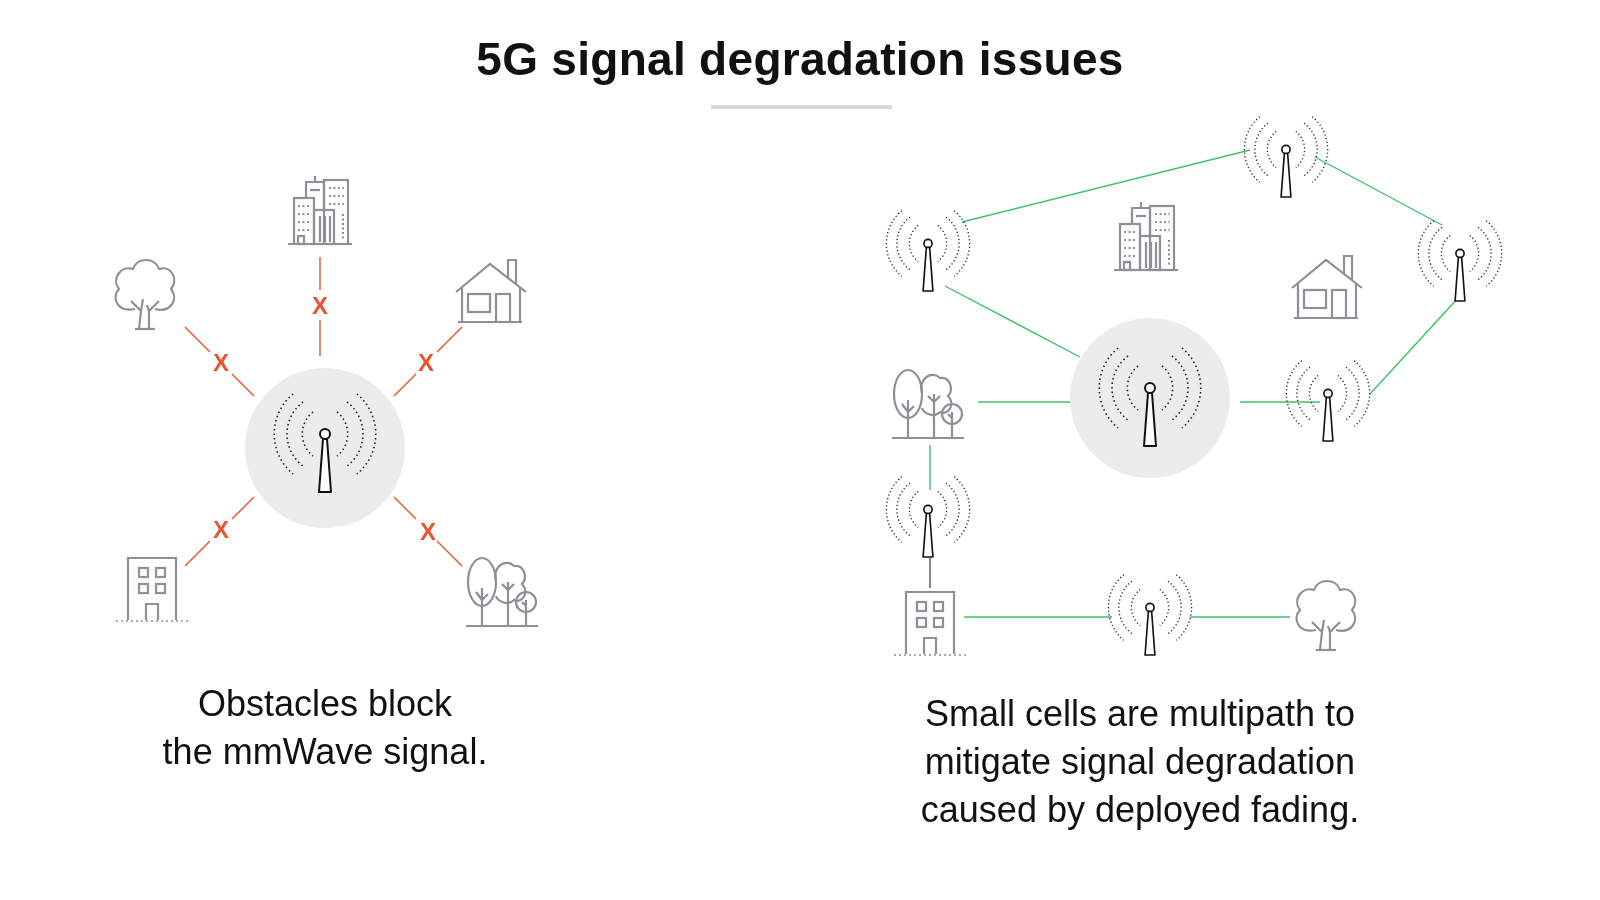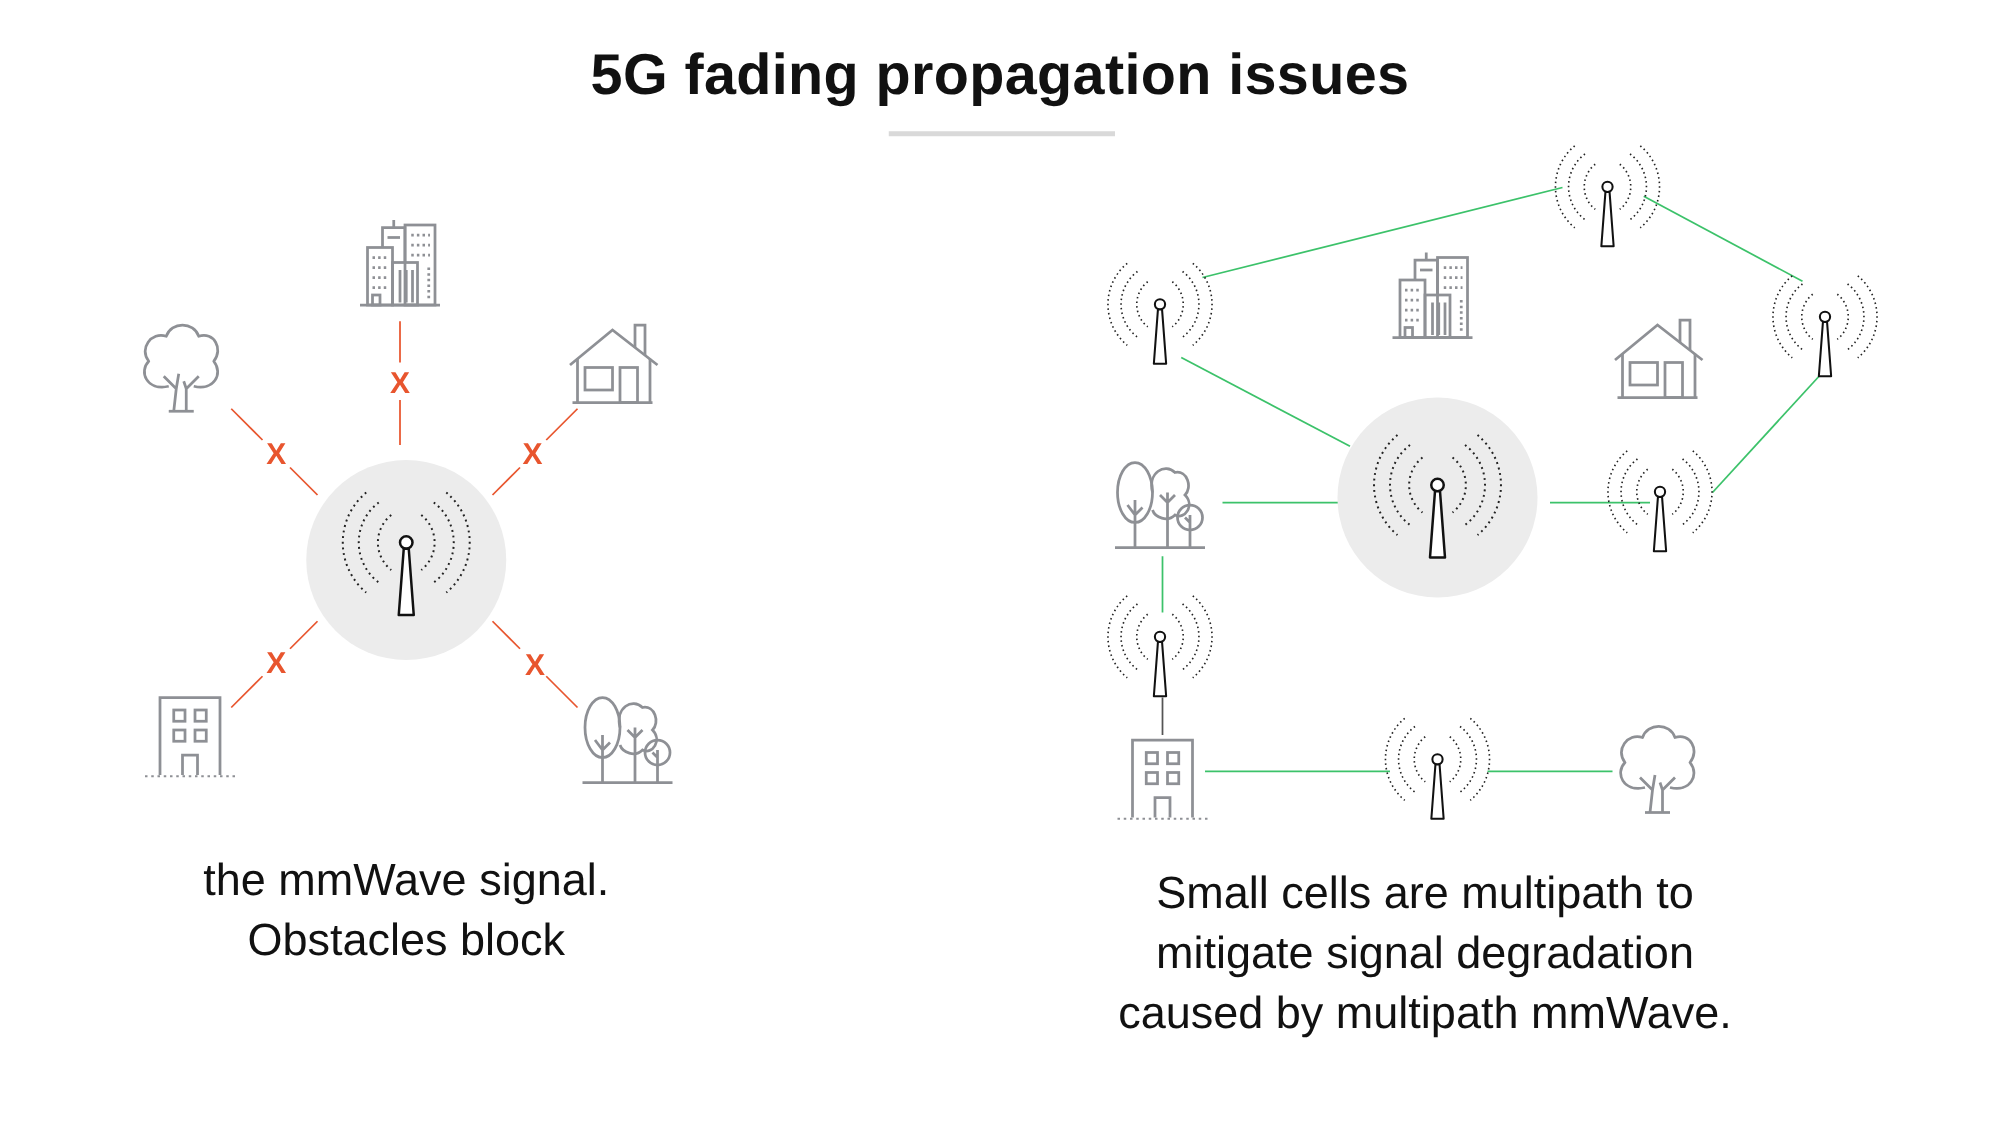--- a/index.html
+++ b/index.html
@@ -8,21 +8,21 @@
   .title-rule{position:absolute;left:711px;top:105px;width:181px;height:4px;background:#d9d9d9;}
   svg.diagram{position:absolute;left:0;top:0;width:1600px;height:900px;}
   .caption{position:absolute;text-align:center;font-size:36px;line-height:48px;color:#111;}
   .cap-left{left:120px;width:410px;top:680px;}
   .cap-right{left:880px;width:520px;top:690px;}
   .cap-line{display:block;}
 </style>
 </head>
 <body>
 
-<div class="title">5G fading propagation issues</div>
+<div class="title">5G signal degradation issues</div>
 <div class="title-rule"></div>
 
 <svg class="diagram" viewBox="0 0 1600 900">
   <defs>
 
     <g id="tower">
       <g fill="none" stroke="#222" stroke-width="1.6" stroke-dasharray="1.5 3">
         <path d="M-12,-30 A28,28 0 0 0 -12,14"></path>
         <path d="M-22,-40 A40,40 0 0 0 -22,24"></path>
         <path d="M-32,-48 A52,52 0 0 0 -32,32"></path>
@@ -148,21 +148,21 @@
 
     <use href="#offices" transform="translate(1146,236)"></use>
     <use href="#house" transform="translate(1326,286)"></use>
     <use href="#trees" transform="translate(928,400)"></use>
     <use href="#apartment" transform="translate(930,618)"></use>
     <use href="#tree" transform="translate(1326,616)"></use>
   </g>
 </svg>
 
 <div class="caption cap-left">
+  <span class="cap-line">Obstacles block</span>
   <span class="cap-line">the mmWave signal.</span>
-  <span class="cap-line">Obstacles block</span>
 </div>
 
 <div class="caption cap-right">
   <span class="cap-line">Small cells are multipath to</span>
   <span class="cap-line">mitigate signal degradation</span>
-  <span class="cap-line">caused by multipath mmWave.</span>
+  <span class="cap-line">caused by deployed fading.</span>
 </div>
 
 </body></html>

